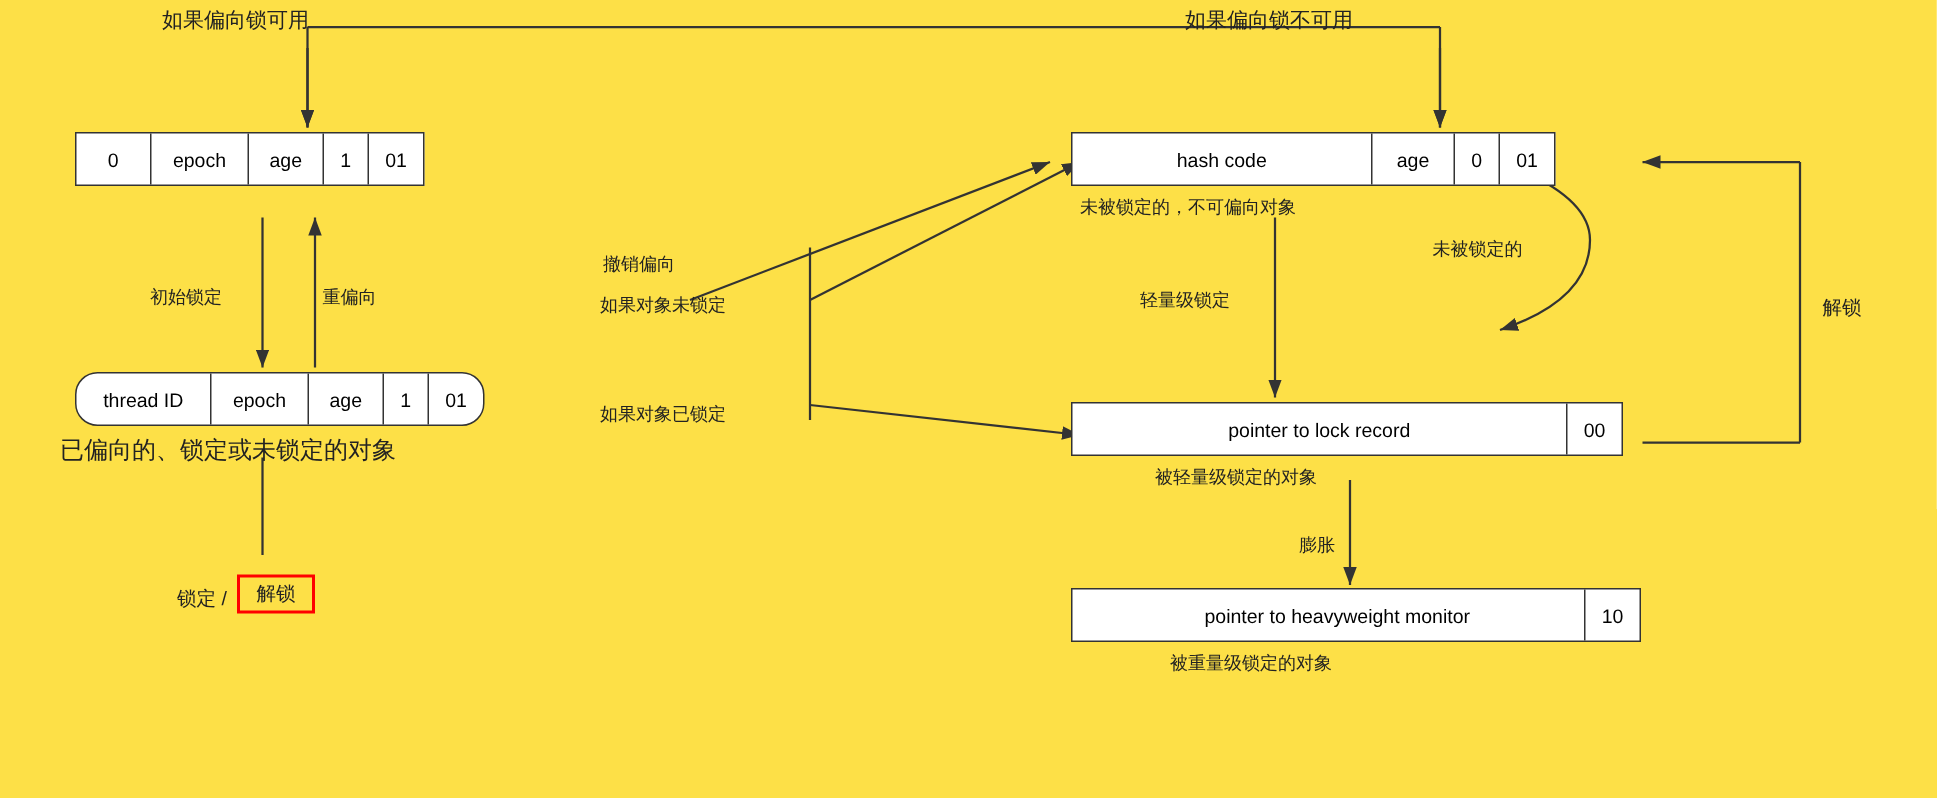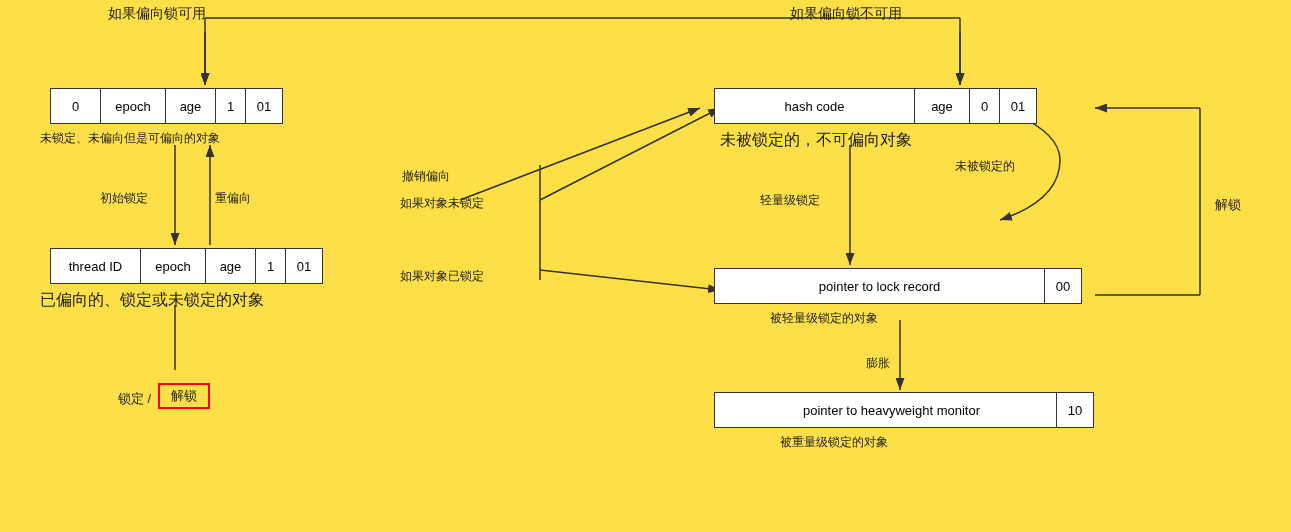--- a/index.html
+++ b/index.html
@@ -120,27 +120,26 @@
   <div class="label" style="left:790px; top:5px; font-size:14px;">如果偏向锁不可用</div>
 
   <div class="box" style="left:50px; top:88px; height:36px;">
     <div class="box-cell" style="width:50px;">0</div>
     <div class="box-cell" style="width:65px;">epoch</div>
     <div class="box-cell" style="width:50px;">age</div>
     <div class="box-cell" style="width:30px;">1</div>
     <div class="box-cell" style="width:36px;">01</div>
   </div>
 
-  <div class="label" style="left:40px; top:130px; font-size:12px;">未锁定、未偏向但是可偏向的对象</div>
 
   <div class="label" style="left:100px; top:190px; font-size:12px;">初始锁定</div>
 
   <div class="label" style="left:215px; top:190px; font-size:12px;">重偏向</div>
 
-  <div class="box" style="left:50px; top:248px; height:36px;">
+  <div class="box" style="left:50px; top:248px; height:36px;border-radius:15px;">
     <div class="box-cell" style="width:90px;">thread ID</div>
     <div class="box-cell" style="width:65px;">epoch</div>
     <div class="box-cell" style="width:50px;">age</div>
     <div class="box-cell" style="width:30px;">1</div>
     <div class="box-cell" style="width:36px;">01</div>
   </div>
 
   <div class="label" style="left:40px; top:290px; font-size:16px;">已偏向的、锁定或未锁定的对象</div>
 
   <div class="label" style="left:118px; top:390px; font-size:13px;">锁定 /</div>
@@ -155,21 +154,21 @@
 
   <div class="label" style="left:400px; top:268px; font-size:12px;">如果对象已锁定</div>
 
   <div class="box" style="left:714px; top:88px; height:36px;">
     <div class="box-cell" style="width:200px;">hash code</div>
     <div class="box-cell" style="width:55px;">age</div>
     <div class="box-cell" style="width:30px;">0</div>
     <div class="box-cell" style="width:36px;">01</div>
   </div>
 
-  <div class="label" style="left:720px; top:130px; font-size:16px;">未被锁定的，不可偏向对象</div>
+  <div class="label" style="left:720px; top:130px; font-size:12px;">未被锁定的，不可偏向对象</div>
 
   <div class="label" style="left:760px; top:192px; font-size:12px;">轻量级锁定</div>
 
   <div class="label" style="left:955px; top:158px; font-size:12px;">未被锁定的</div>
 
   <div class="box" style="left:714px; top:268px; height:36px;">
     <div class="box-cell" style="width:330px;">pointer to lock record</div>
     <div class="box-cell" style="width:36px;">00</div>
   </div>
 

